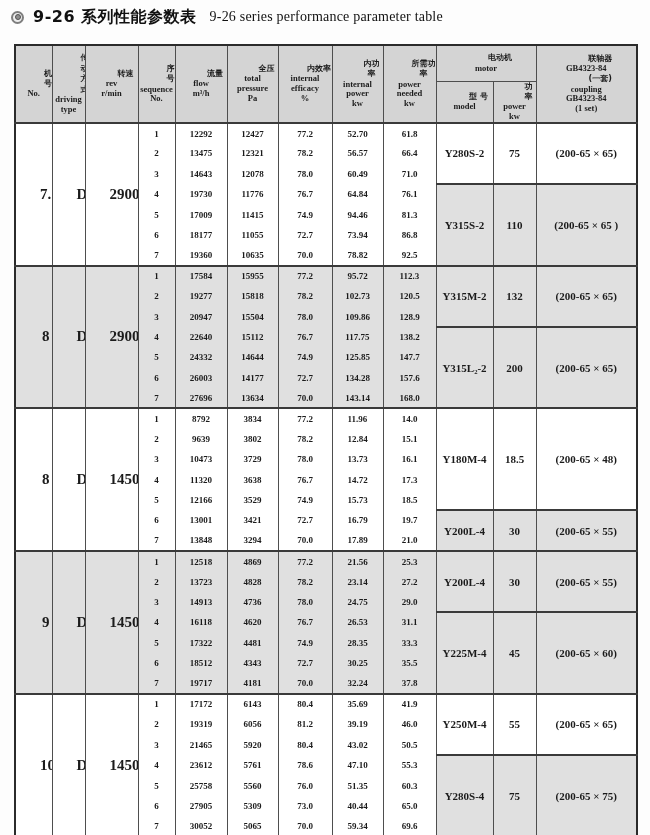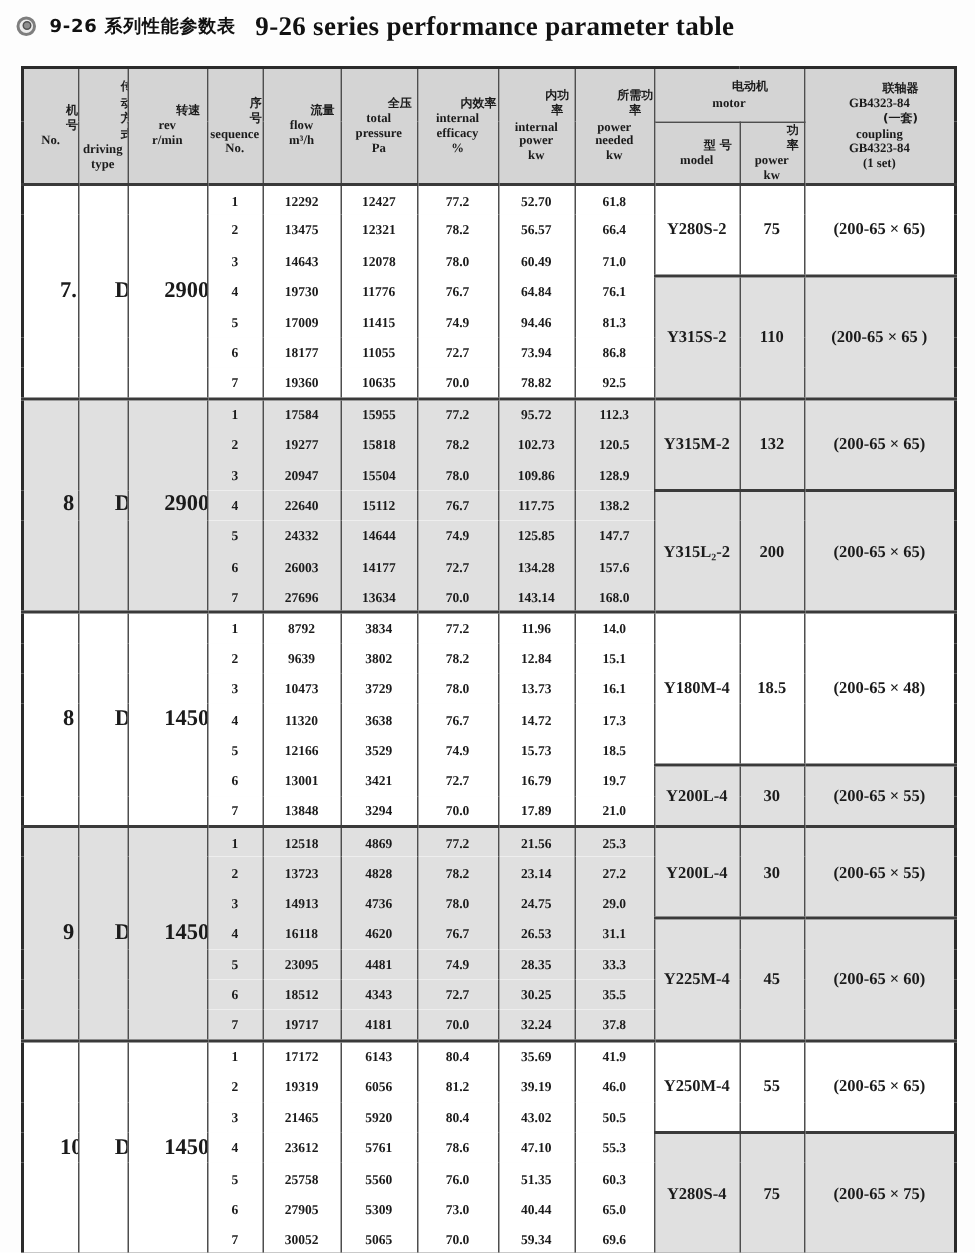--- a/index.html
+++ b/index.html
@@ -14,25 +14,25 @@
   
   .title-row { position: absolute; top: 5px; left: 11px; height: 24px; display: flex; align-items: center; }
   .bullseye {
     width: 13px; height: 13px; border: 2px solid #7e7e7e; border-radius: 50%;
     background: #ededed; display: flex; align-items: center; justify-content: center;
     margin-right: 9px; flex: 0 0 auto;
   }
   .bullseye-inner { width: 6px; height: 6px; background: #8f8f8f; border: 1px solid #525252; border-radius: 50%; }
   .title-zh {
     font-family: "DejaVu Sans", "Liberation Sans", sans-serif;
-    font-weight: bold; font-size: 12px; color: #111; letter-spacing: 0.5px; margin-right: 13px; white-space: nowrap;
+    font-weight: bold; font-size: 16px; color: #111; letter-spacing: 0.5px; margin-right: 13px; white-space: nowrap;
   }
   .title-en {
     font-family: "Liberation Serif", serif;
-    font-weight: bold; font-size: 18px; color: #111; letter-spacing: 0.2px; white-space: nowrap;
+    font-weight: normal; font-size: 14px; color: #111; letter-spacing: 0.2px; white-space: nowrap;
   }
 
   
   table.param {
     position: absolute; left: 14px; top: 44px; width: 622px;
     border-collapse: collapse; table-layout: fixed;
     border: 2px solid #2b2b2b;
   }
   th, td {
     border: 1px solid #4e4e4e;
@@ -395,21 +395,21 @@
           <td>4620</td>
           <td>76.7</td>
           <td>26.53</td>
           <td>31.1</td>
           <td rowspan="4" class="motor-cell motor-shaded">Y225M-4</td>
           <td rowspan="4" class="motor-cell motor-shaded">45</td>
           <td rowspan="4" class="motor-cell motor-shaded">(200-65 × 60)</td>
         </tr>
         <tr class="shaded-row">
           <td>5</td>
-          <td>23095</td>
+          <td>17322</td>
           <td>4481</td>
           <td>74.9</td>
           <td>28.35</td>
           <td>33.3</td>
         </tr>
         <tr class="shaded-row">
           <td>6</td>
           <td>18512</td>
           <td>4343</td>
           <td>72.7</td>

